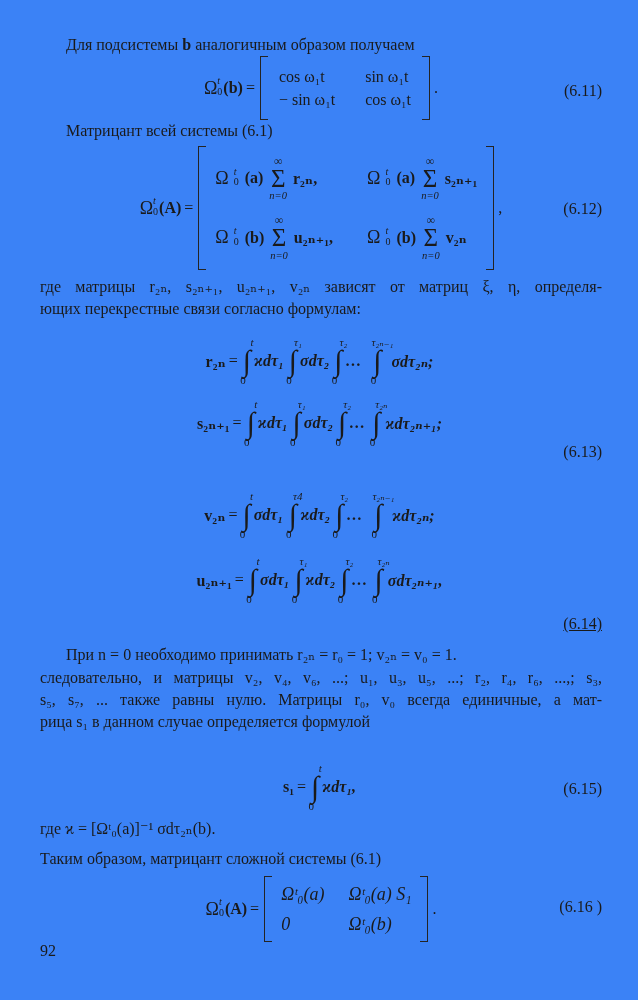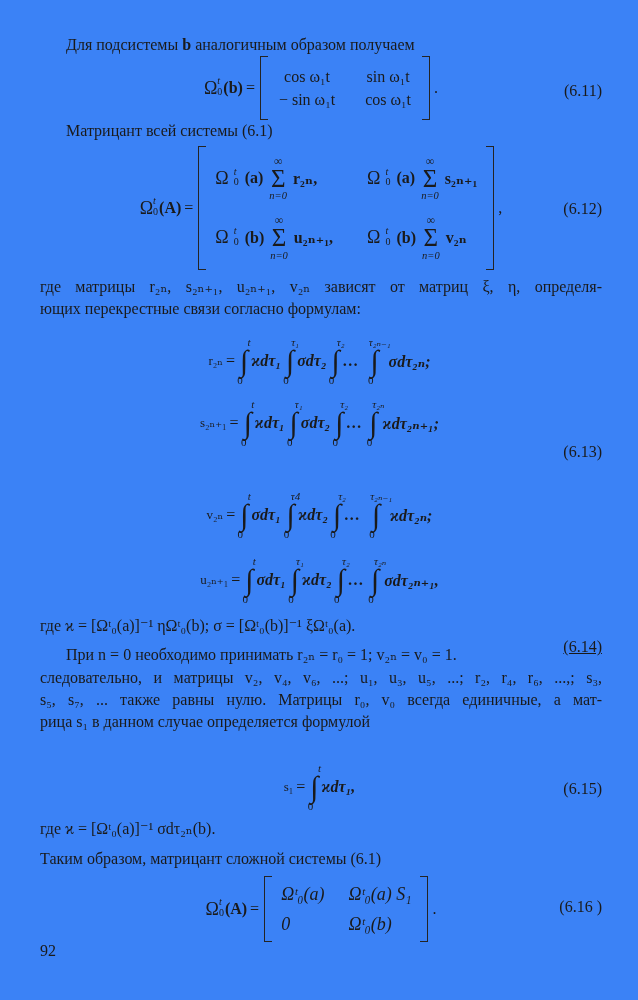--- a/index.html
+++ b/index.html
@@ -14,36 +14,36 @@
   .jline{text-align:justify;text-align-last:justify;}
   .eqrow{left:40px;right:36px;display:flex;align-items:center;justify-content:center;}
   .eqlabel{right:36px;font-size:16px;}
   .bold{font-weight:bold;}
   
   .brk{width:7px;align-self:stretch;border:1.6px solid #242424;}
   .brk.l{border-right:none;margin-right:9px;}
   .brk.r{border-left:none;margin-left:9px;}
   
   .m11{display:grid;grid-template-columns:auto auto;column-gap:30px;row-gap:5px;
-       font-size:16px;text-align:center;padding:5px 2px;}
+       font-size:16px;text-align:left;padding:5px 2px;}
   
   .m12{display:grid;grid-template-columns:auto auto;column-gap:34px;row-gap:12px;padding:5px 0;}
   .cell{display:flex;align-items:center;gap:5px;font-size:16px;}
   
   .m16{display:grid;grid-template-columns:auto auto;column-gap:24px;row-gap:9px;
        font-size:18px;text-align:left;padding:4px 0;align-items:center;font-style:italic;}
   
   .om{font-size:18px;}
   .ssk{display:inline-flex;flex-direction:column;align-items:flex-start;
        font-size:10px;line-height:1.08;transform:translateY(-1px);margin-right:1px;}
   .ssk-t{font-style:italic;}
   .arg{font-weight:bold;font-size:16px;}
   .eqsign{font-size:16px;margin:0 3px;}
   .lhs{display:inline-flex;align-items:center;margin-right:2px;}
-  .lhsv{font-weight:normal;font-size:13px;}
+  .lhsv{font-weight:bold;font-size:16px;}
   .end{font-size:16px;margin-left:4px;}
   
   .sumstk{display:inline-flex;flex-direction:column;align-items:center;line-height:1;margin:0 1px;}
   .s-top{font-size:12px;line-height:1;}
   .s-mid{font-size:25px;line-height:.95;}
   .s-bot{font-size:10.5px;font-style:italic;line-height:1.1;}
   
   .intg{display:inline-flex;flex-direction:column;align-items:center;line-height:1;margin:0 2px;}
   .i-top{font-size:11px;font-style:italic;transform:translateX(5px);margin-bottom:1px;}
   .i-mid{font-size:30px;line-height:.8;}
@@ -273,22 +273,21 @@
       </span>
     <span class="ibody">…</span>
     <span class="intg">
         <span class="i-top">τ₂ₙ</span>
         <span class="i-mid">∫</span>
         <span class="i-bot">0</span>
       </span>
     <span class="ibody">σdτ₂ₙ₊₁,</span>
   </div>
 
-  <div class="abs para" style="top:615px;">где  ϰ = [Ωᵗ₀(a)]⁻¹ ηΩᵗ₀(b);  σ = [Ωᵗ₀(b)]⁻¹ ξΩᵗ₀(a).</div>
-  <span class="abs eqlabel" style="top:638px;text-decoration:underline;">(6.14)</span>
+  <span class="abs eqlabel" style="top:615px;text-decoration:underline;">(6.14)</span>
 
   <div class="abs para indent" style="top:644px;">При n = 0 необходимо принимать r₂ₙ = r₀ = 1;  v₂ₙ = v₀ = 1.</div>
 
   <div class="abs para" style="top:667px;">
     <div class="jline">следовательно, и матрицы v₂, v₄, v₆, ...; u₁, u₃, u₅, ...; r₂, r₄, r₆, ...,;  s₃,</div>
     <div class="jline">s₅, s₇, ... также равны нулю. Матрицы r₀, v₀ всегда единичные, а мат-</div>
     <div>рица s₁ в данном случае определяется формулой</div>
   </div>
 
   <div class="abs eqrow" style="top:760px;height:54px;">

